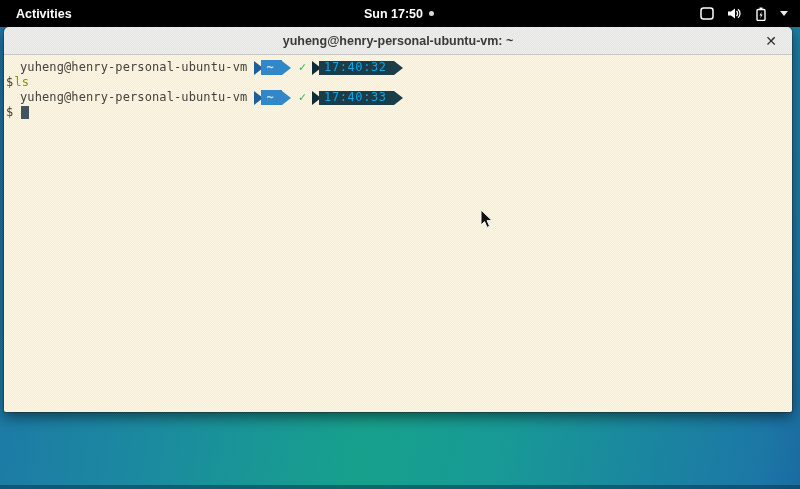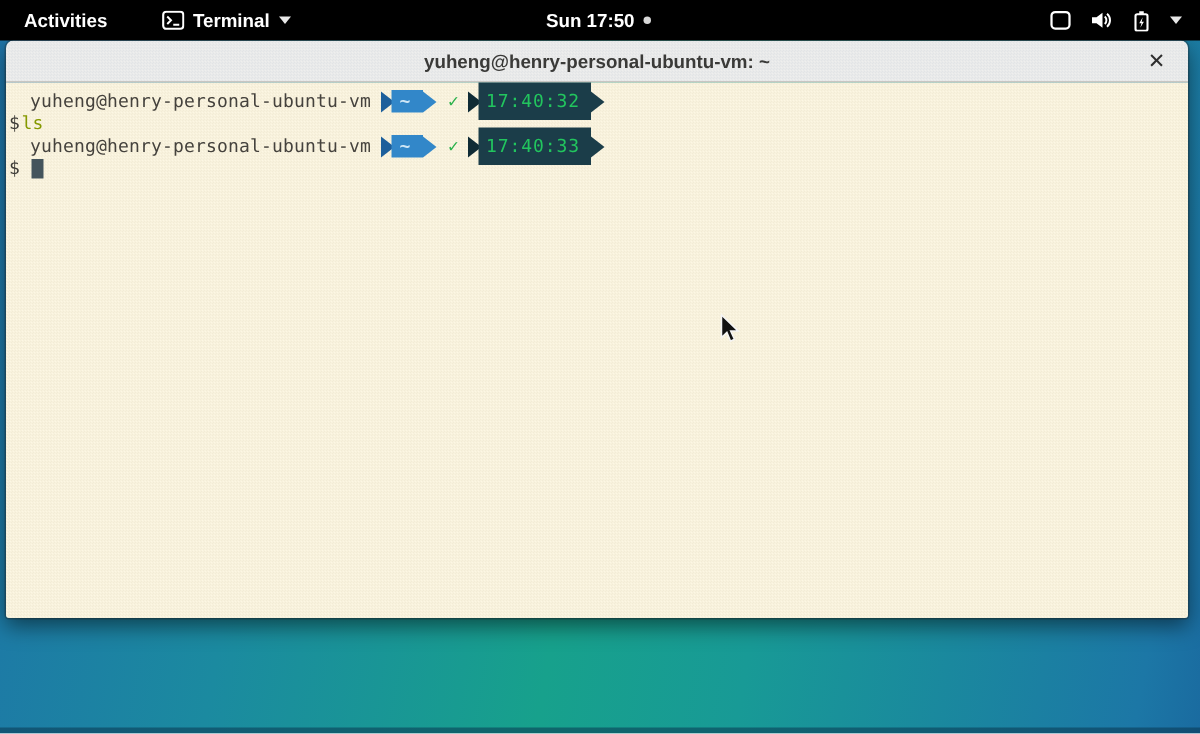--- a/index.html
+++ b/index.html
@@ -66,51 +66,40 @@
   
   .p-user { padding-left:14px; color:#45423d; }
   .pl { display:flex; align-items:center; height:15px; margin-left:7px; }
   .pl-cap { width:0; height:0; border-top:7.5px solid transparent; border-bottom:7.5px solid transparent; }
   .cap-blue-dark { border-left:9px solid #1d5f9b; margin-right:-2px; }
   .seg-blue { background:#3287c9; color:#cfe6f6; height:15px; display:flex;
               align-items:center; padding:0 8px 0 5px; font-weight:700; }
   .tip-blue { border-left:9px solid #3287c9; }
   .check { color:#2cb24c; font-weight:700; margin:0 6px 0 8px; }
   .cap-dark { border-left:9px solid #0f2b35; margin-right:-2px; }
-  .seg-dark { background:#1b3d49; color:#22c55e; height:25px; display:flex;
+  .seg-dark { background:#1b3d49; color:#0ea5e9; height:14px; display:flex;
               align-items:center; padding:0 7px 0 5px; letter-spacing:.6px; }
   .tip-dark { border-left:9px solid #1b3d49; }
 
   .dollar { color:#3e3c38; }
   .cmd { color:#859900; margin-left:1px; }
   .listing { display:flex; gap:14.7px; color:#2f96a0; padding-left:2px; }
   .cursor-block { display:inline-block; width:8px; height:13px; background:#44545c; margin-left:7.3px; }
 
   
   .mouse { position:absolute; left:480px; top:209px; z-index:50; }
 </style>
 </head>
 <body>
 
 <div class="desktop">
 
   <div class="topbar">
     <div class="tb-left">
       <button class="tb-item">Activities</button>
-      <div class="tb-item">
-        <span>
-          <svg class="tray-svg" width="15" height="13" viewBox="0 0 15 13">
-            <rect x="0.8" y="0.8" width="13.4" height="11.4" rx="2" fill="none" stroke="#fff" stroke-width="1.4"></rect>
-            <path d="M3.5 4 L6 6.5 L3.5 9" fill="none" stroke="#fff" stroke-width="1.3"></path>
-            <line x1="7.5" y1="9.5" x2="11.5" y2="9.5" stroke="#fff" stroke-width="1.3"></line>
-          </svg>
-        </span>
-        <span>Terminal</span>
-        <span class="caret-down"></span>
-      </div>
     </div>
     <div class="tb-center">
       <span>Sun 17:50</span>
       <span class="notif-dot"></span>
     </div>
     <div class="tb-right">
       <span>
         <svg class="tray-svg" width="14" height="13" viewBox="0 0 14 13">
           <rect x="1" y="1" width="12" height="11" rx="2.5" fill="none" stroke="#fff" stroke-width="1.5"></rect>
         </svg>

